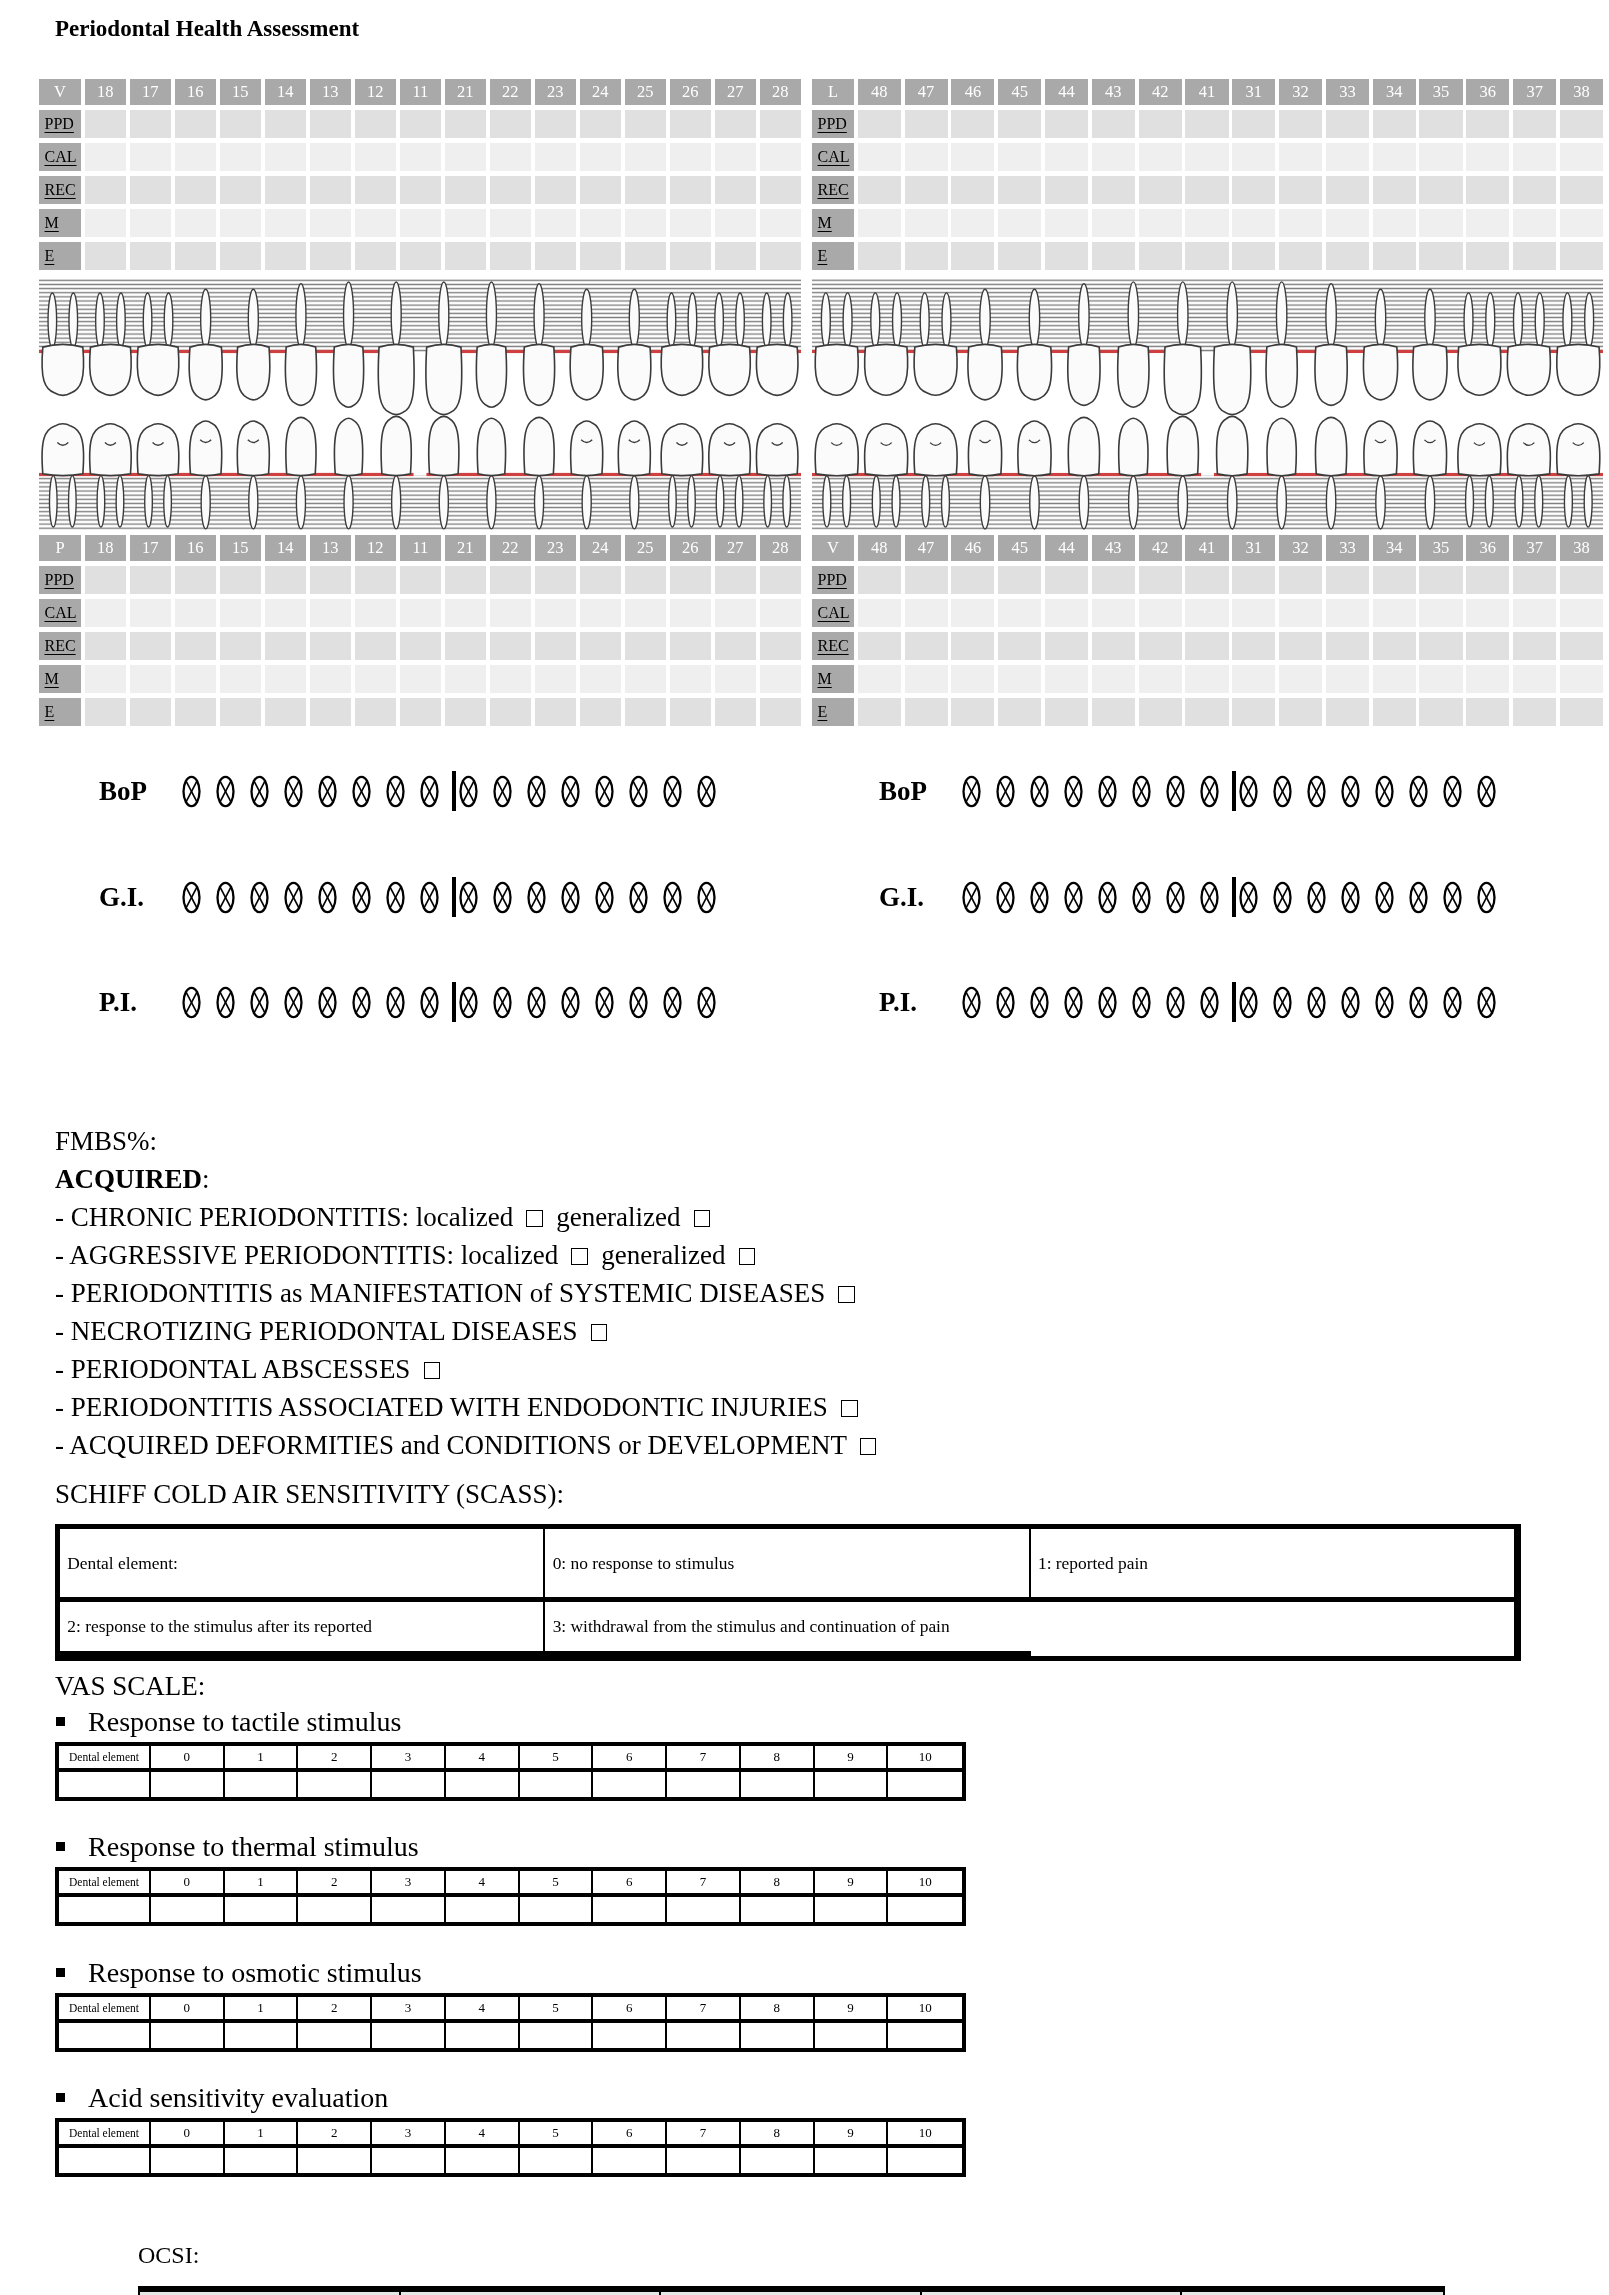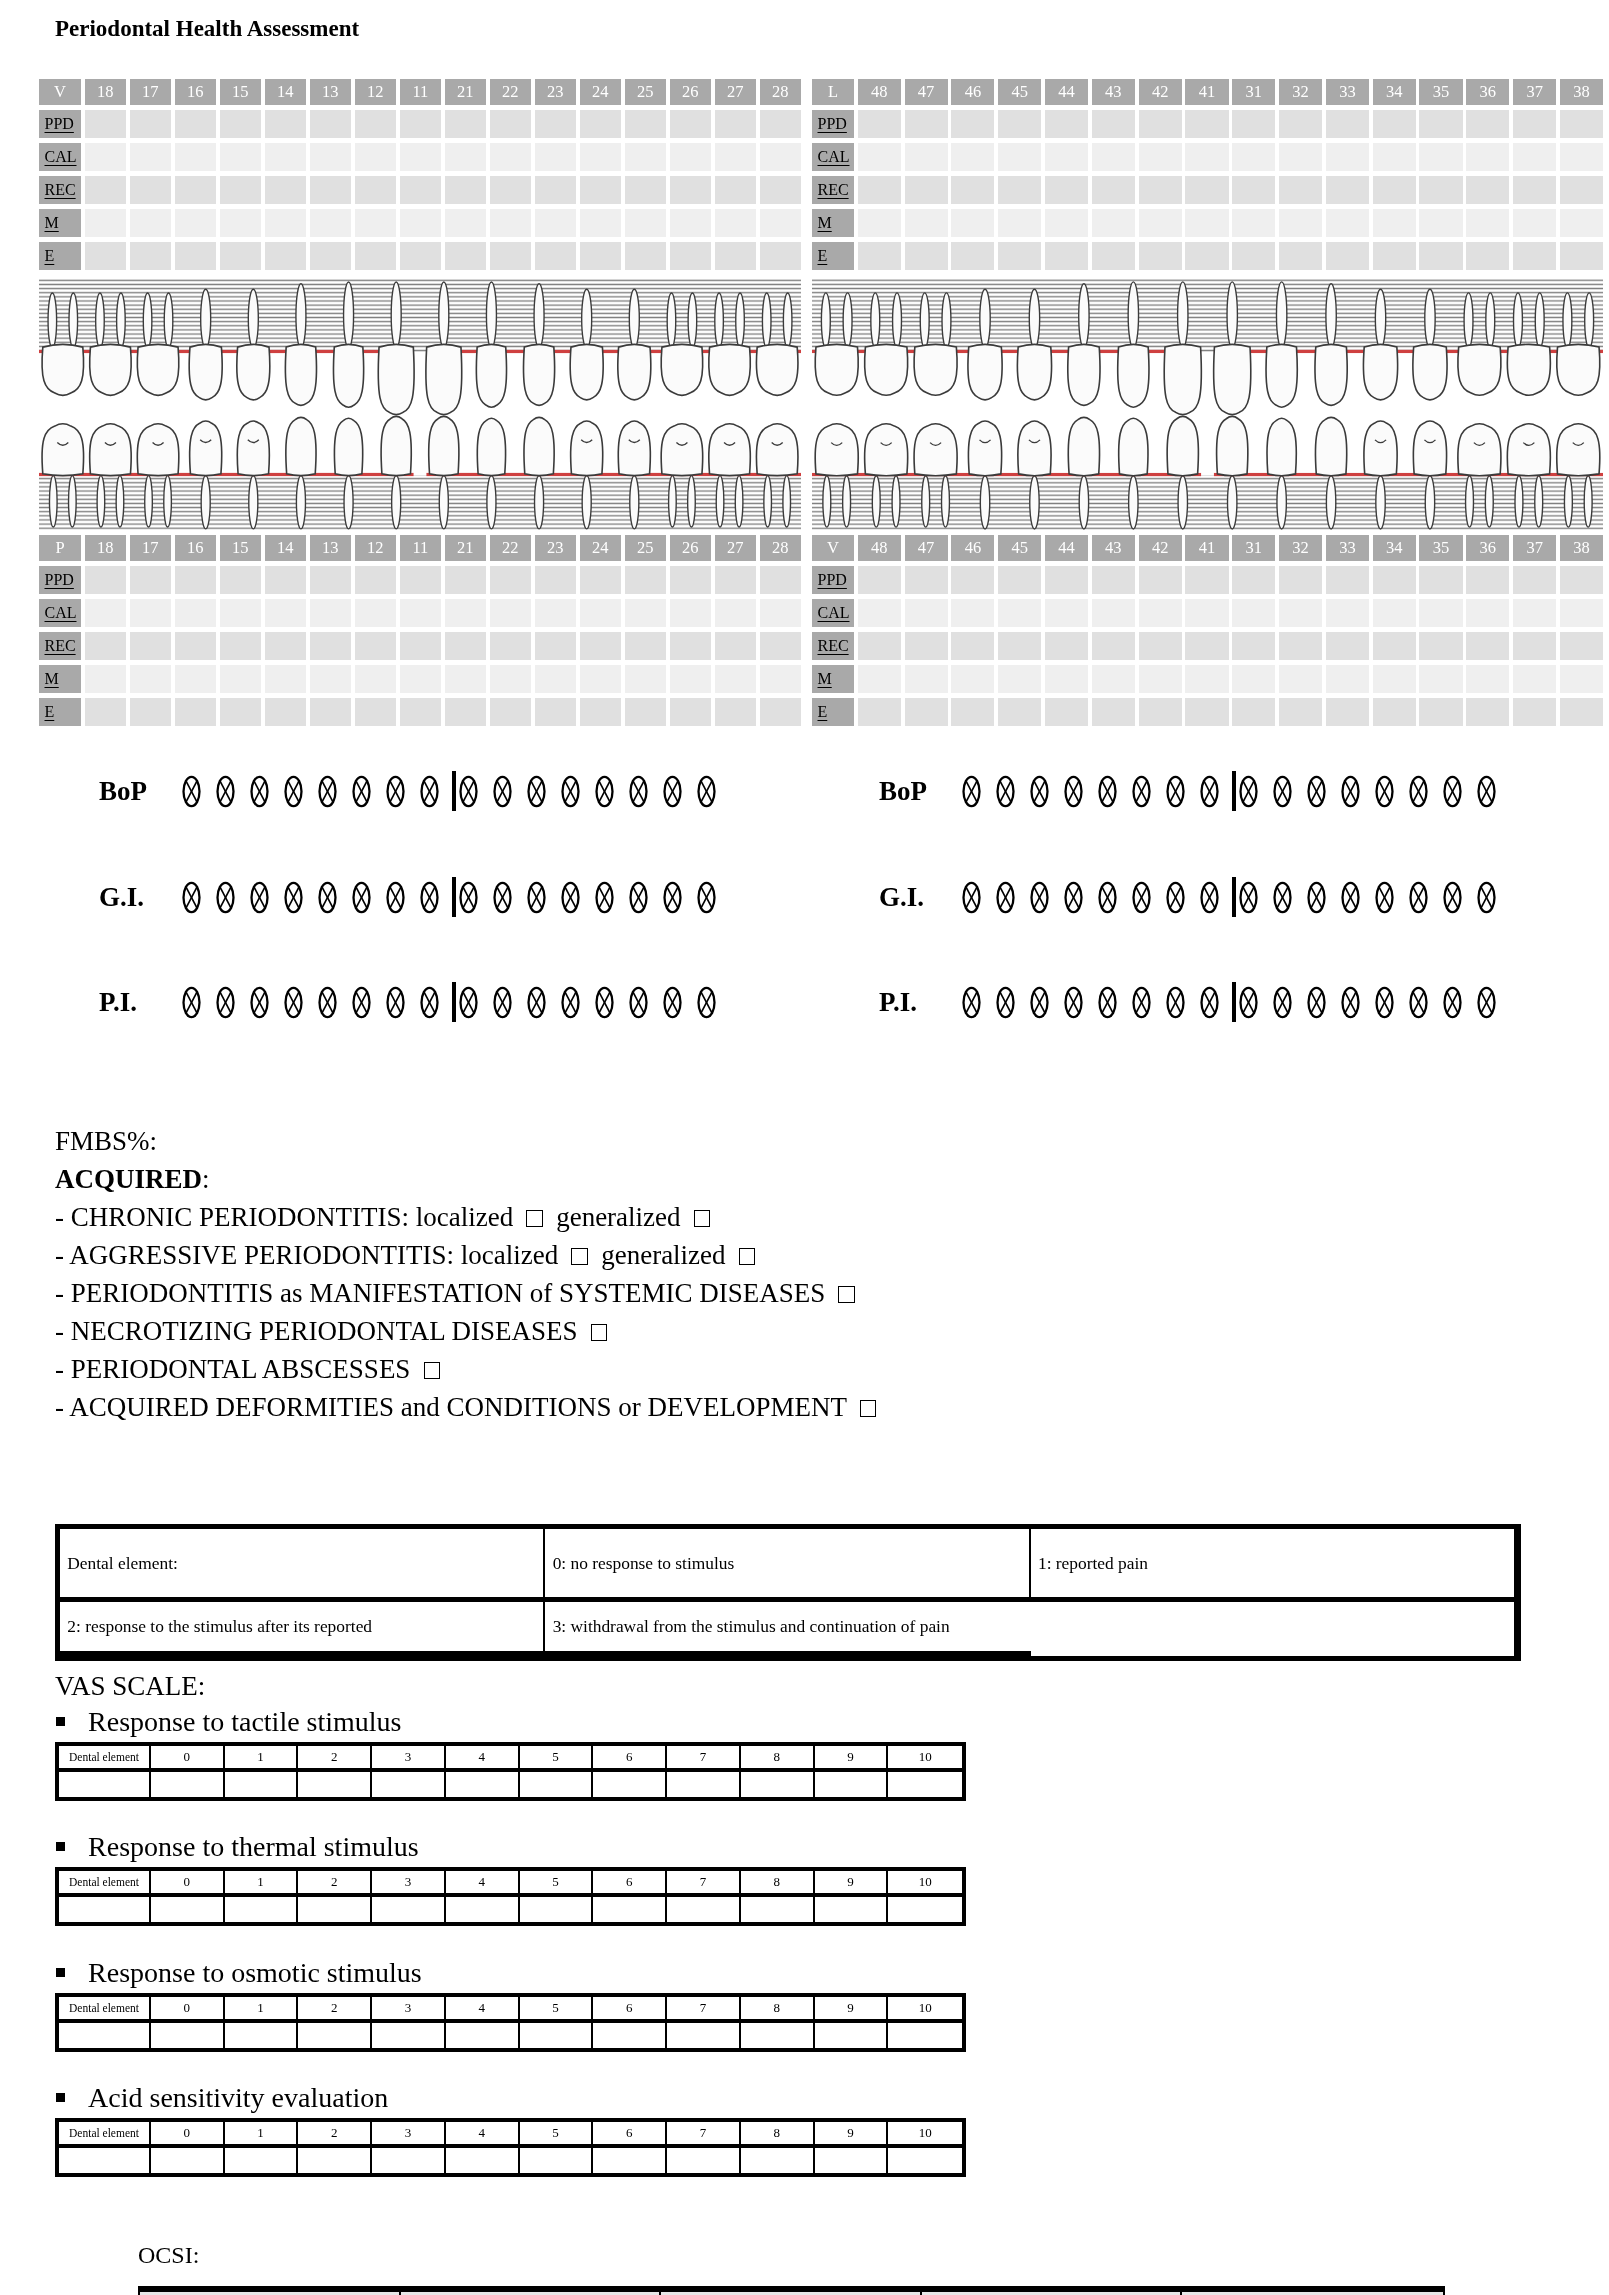--- a/index.html
+++ b/index.html
@@ -1442,24 +1442,26 @@
 
   <div class="diag">
     <div>FMBS%:</div>
     <div><span class="diag-heading">ACQUIRED</span><span>:</span></div>
     <div id="diag-items">
         <div class="diag-item">- CHRONIC PERIODONTITIS: localized <span class="cbx"></span> generalized <span class="cbx"></span></div>
         <div class="diag-item">- AGGRESSIVE PERIODONTITIS: localized <span class="cbx"></span> generalized <span class="cbx"></span></div>
         <div class="diag-item">- PERIODONTITIS as MANIFESTATION of SYSTEMIC DISEASES <span class="cbx"></span></div>
         <div class="diag-item">- NECROTIZING PERIODONTAL DISEASES <span class="cbx"></span></div>
         <div class="diag-item">- PERIODONTAL ABSCESSES <span class="cbx"></span></div>
+        <div class="diag-item">- PERIODONTITIS ASSOCIATED WITH ENDODONTIC INJURIES <span class="cbx"></span></div>
         <div class="diag-item">- ACQUIRED DEFORMITIES and CONDITIONS or DEVELOPMENT <span class="cbx"></span></div>
       </div>
   </div>
 
+  <div class="sec-heading" id="scass-heading">SCHIFF COLD AIR SENSITIVITY (SCASS):</div>
   <div class="scass-table" id="scass-table">
       <div class="sc-h">Dental element:</div>
       <div class="sc-h">0: no response to stimulus</div>
       <div class="sc-h">1: reported pain</div>
       <div class="sc-h">2: response to the stimulus after its reported</div>
       <div class="sc-h">3: withdrawal from the stimulus and continuation of pain</div>
       <div class="sc-d"></div>
       <div class="sc-d"></div>
       <div class="sc-d"></div>
       <div class="sc-d"></div>

